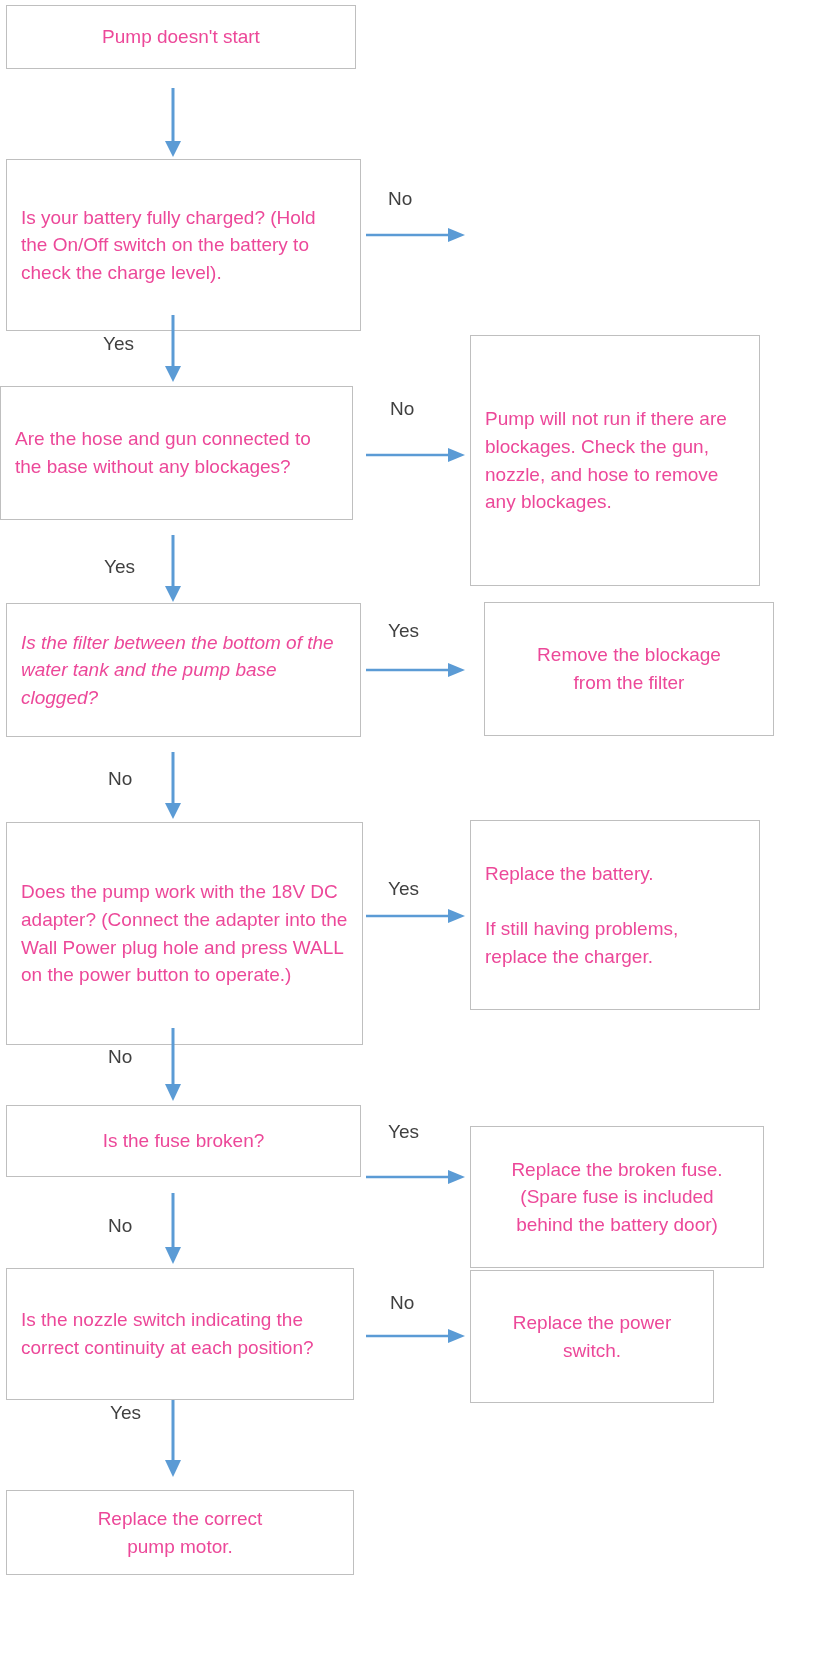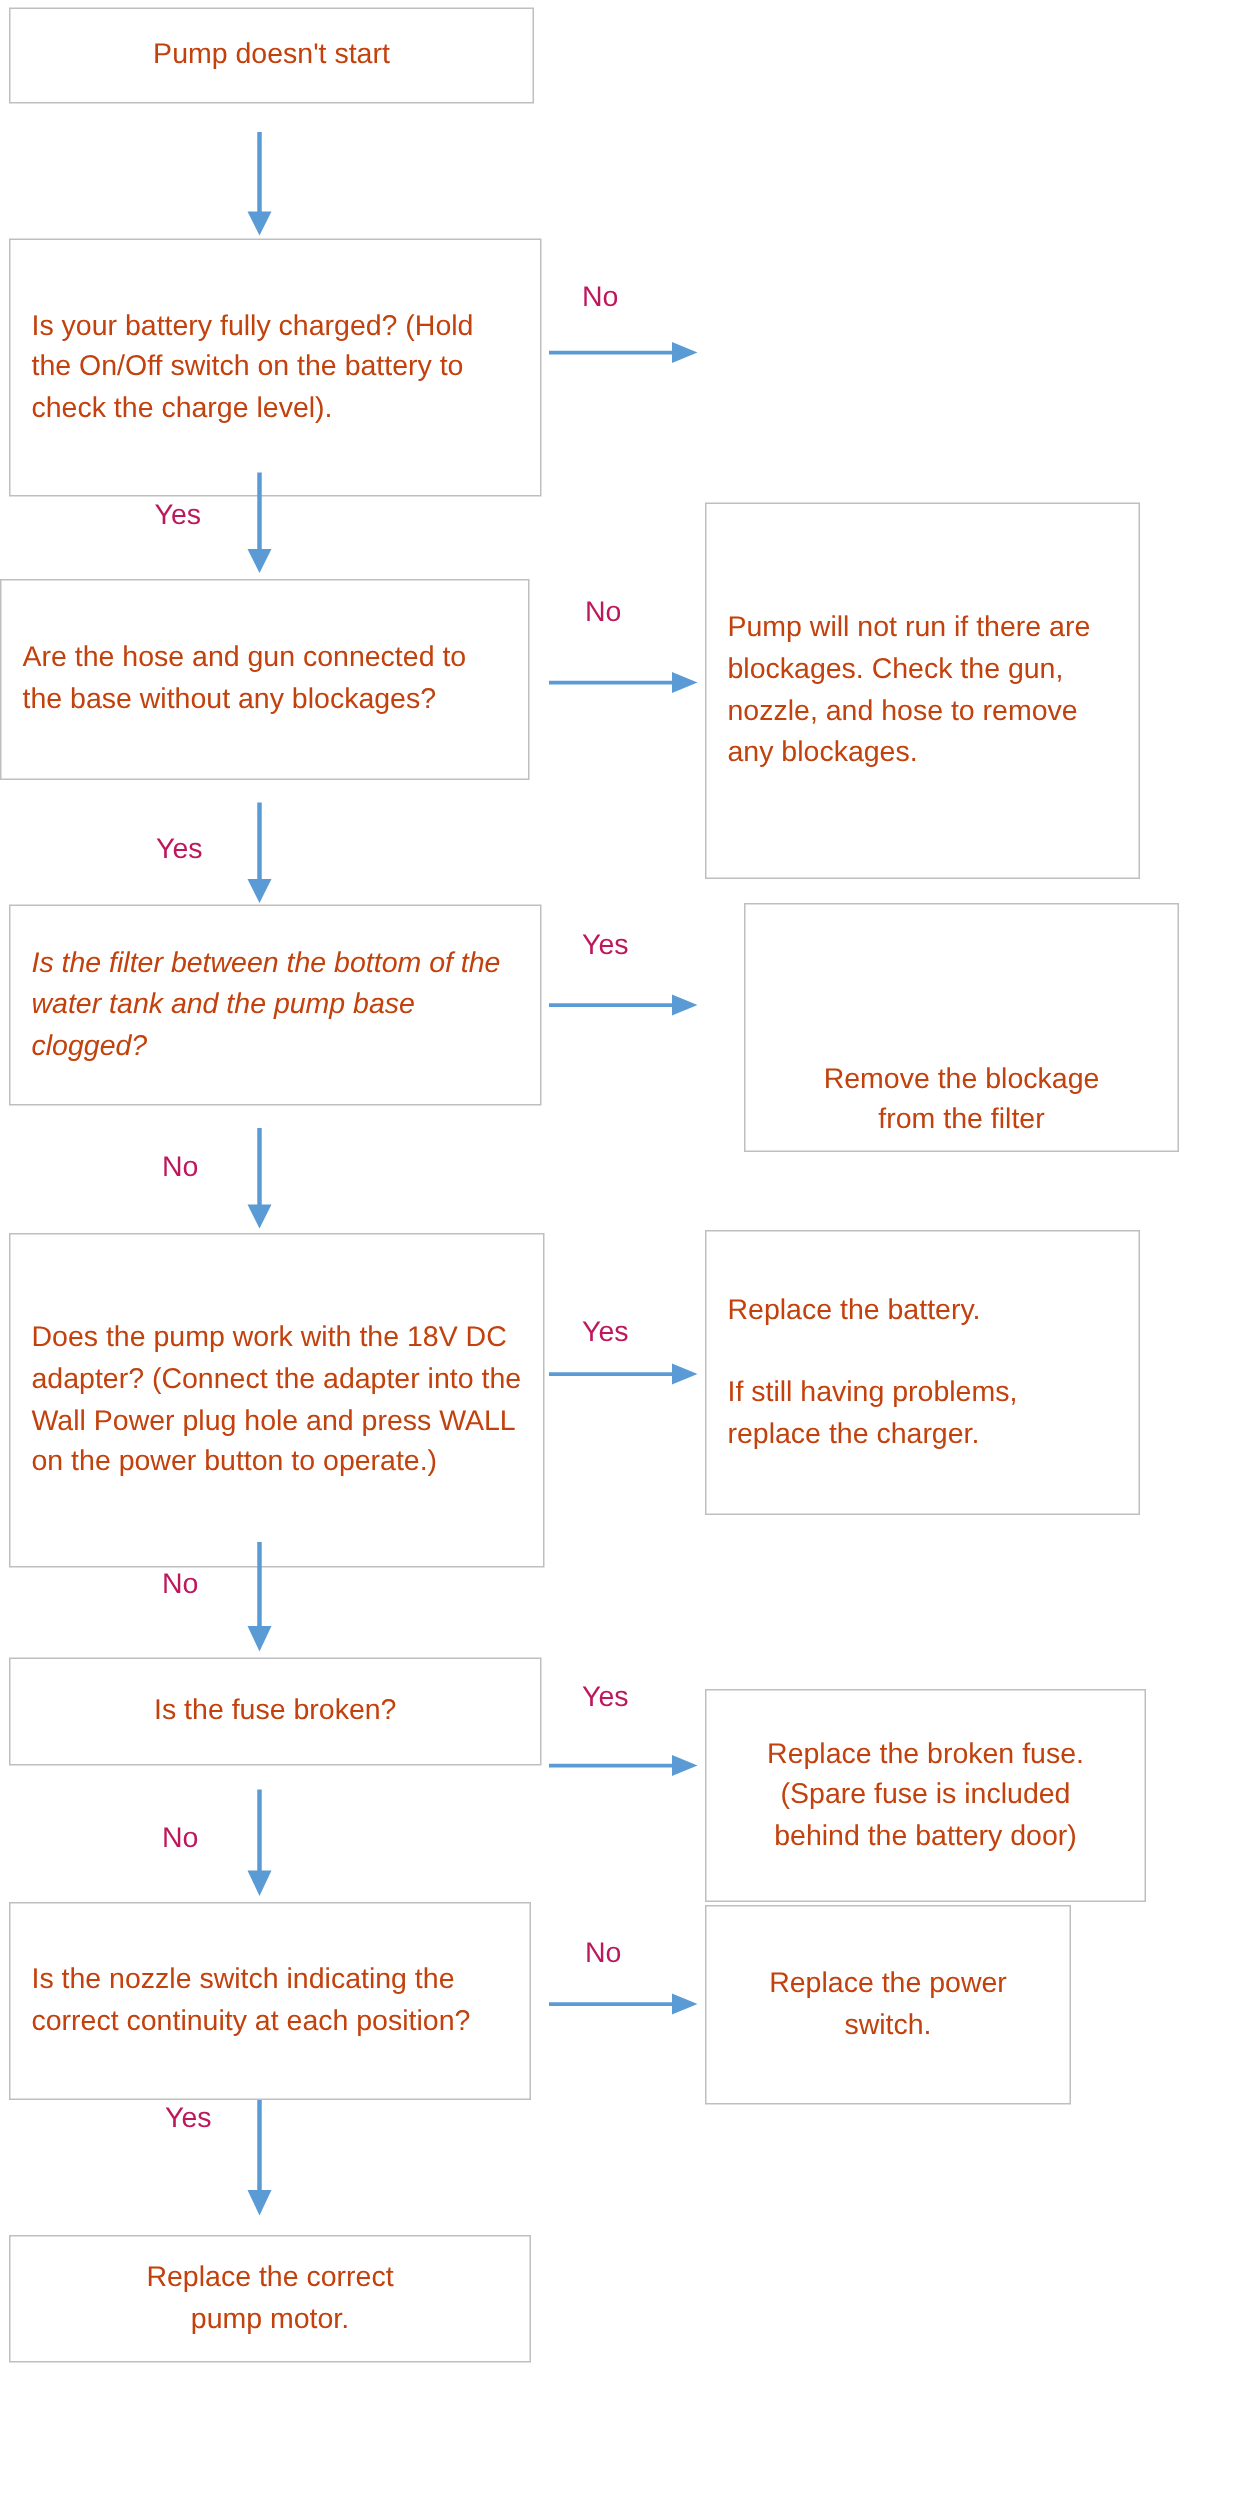--- a/index.html
+++ b/index.html
@@ -25,29 +25,29 @@
     background: #ffffff;
     display: flex;
     flex-direction: column;
     justify-content: center;
     padding: 6px 14px;
   }
   .node .txt {
     font-size: 19px;
     line-height: 1.45;
     white-space: pre-line;
-    color: #c2410c;
+    color: #ec4899;
   }
   .node.center .txt { text-align: center; }
   .node.left .txt { text-align: left; }
 
   .edge-label {
     position: absolute;
     font-size: 19px;
-    color: #be185d;
+    color: #404040;
     white-space: nowrap;
   }
 
   .arrow-v {
     position: absolute;
   }
   .arrow-h {
     position: absolute;
   }
   svg.arrow-svg { display: block; overflow: visible; }
@@ -123,21 +123,21 @@
 
   <div class="edge-label" style="left:388px; top:620px;">Yes</div>
 
   <div class="arrow-h" style="left:366px; top:659px;">
     <svg class="arrow-svg" width="100" height="22" viewBox="0 0 100 22">
       <line x1="0" y1="11" x2="84" y2="11" stroke="#5b9bd5" stroke-width="2.5"></line>
       <polygon points="82,4 82,18 99,11" fill="#5b9bd5"></polygon>
     </svg>
   </div>
 
-  <div class="node center" style="left:496px; top:602px; width:290px; height:166px;justify-content:flex-end;">
+  <div class="node center" style="left:484px; top:602px; width:290px; height:134px;">
     <div class="txt">Remove the blockage
 from the filter</div>
   </div>
 
   <div class="edge-label" style="left:108px; top:768px;">No</div>
 
   <div class="arrow-v" style="left:162px; top:752px;">
     <svg class="arrow-svg" width="22" height="68" viewBox="0 0 22 68">
       <line x1="11" y1="0" x2="11" y2="53" stroke="#5b9bd5" stroke-width="3"></line>
       <polygon points="3,51 19,51 11,67" fill="#5b9bd5"></polygon>

